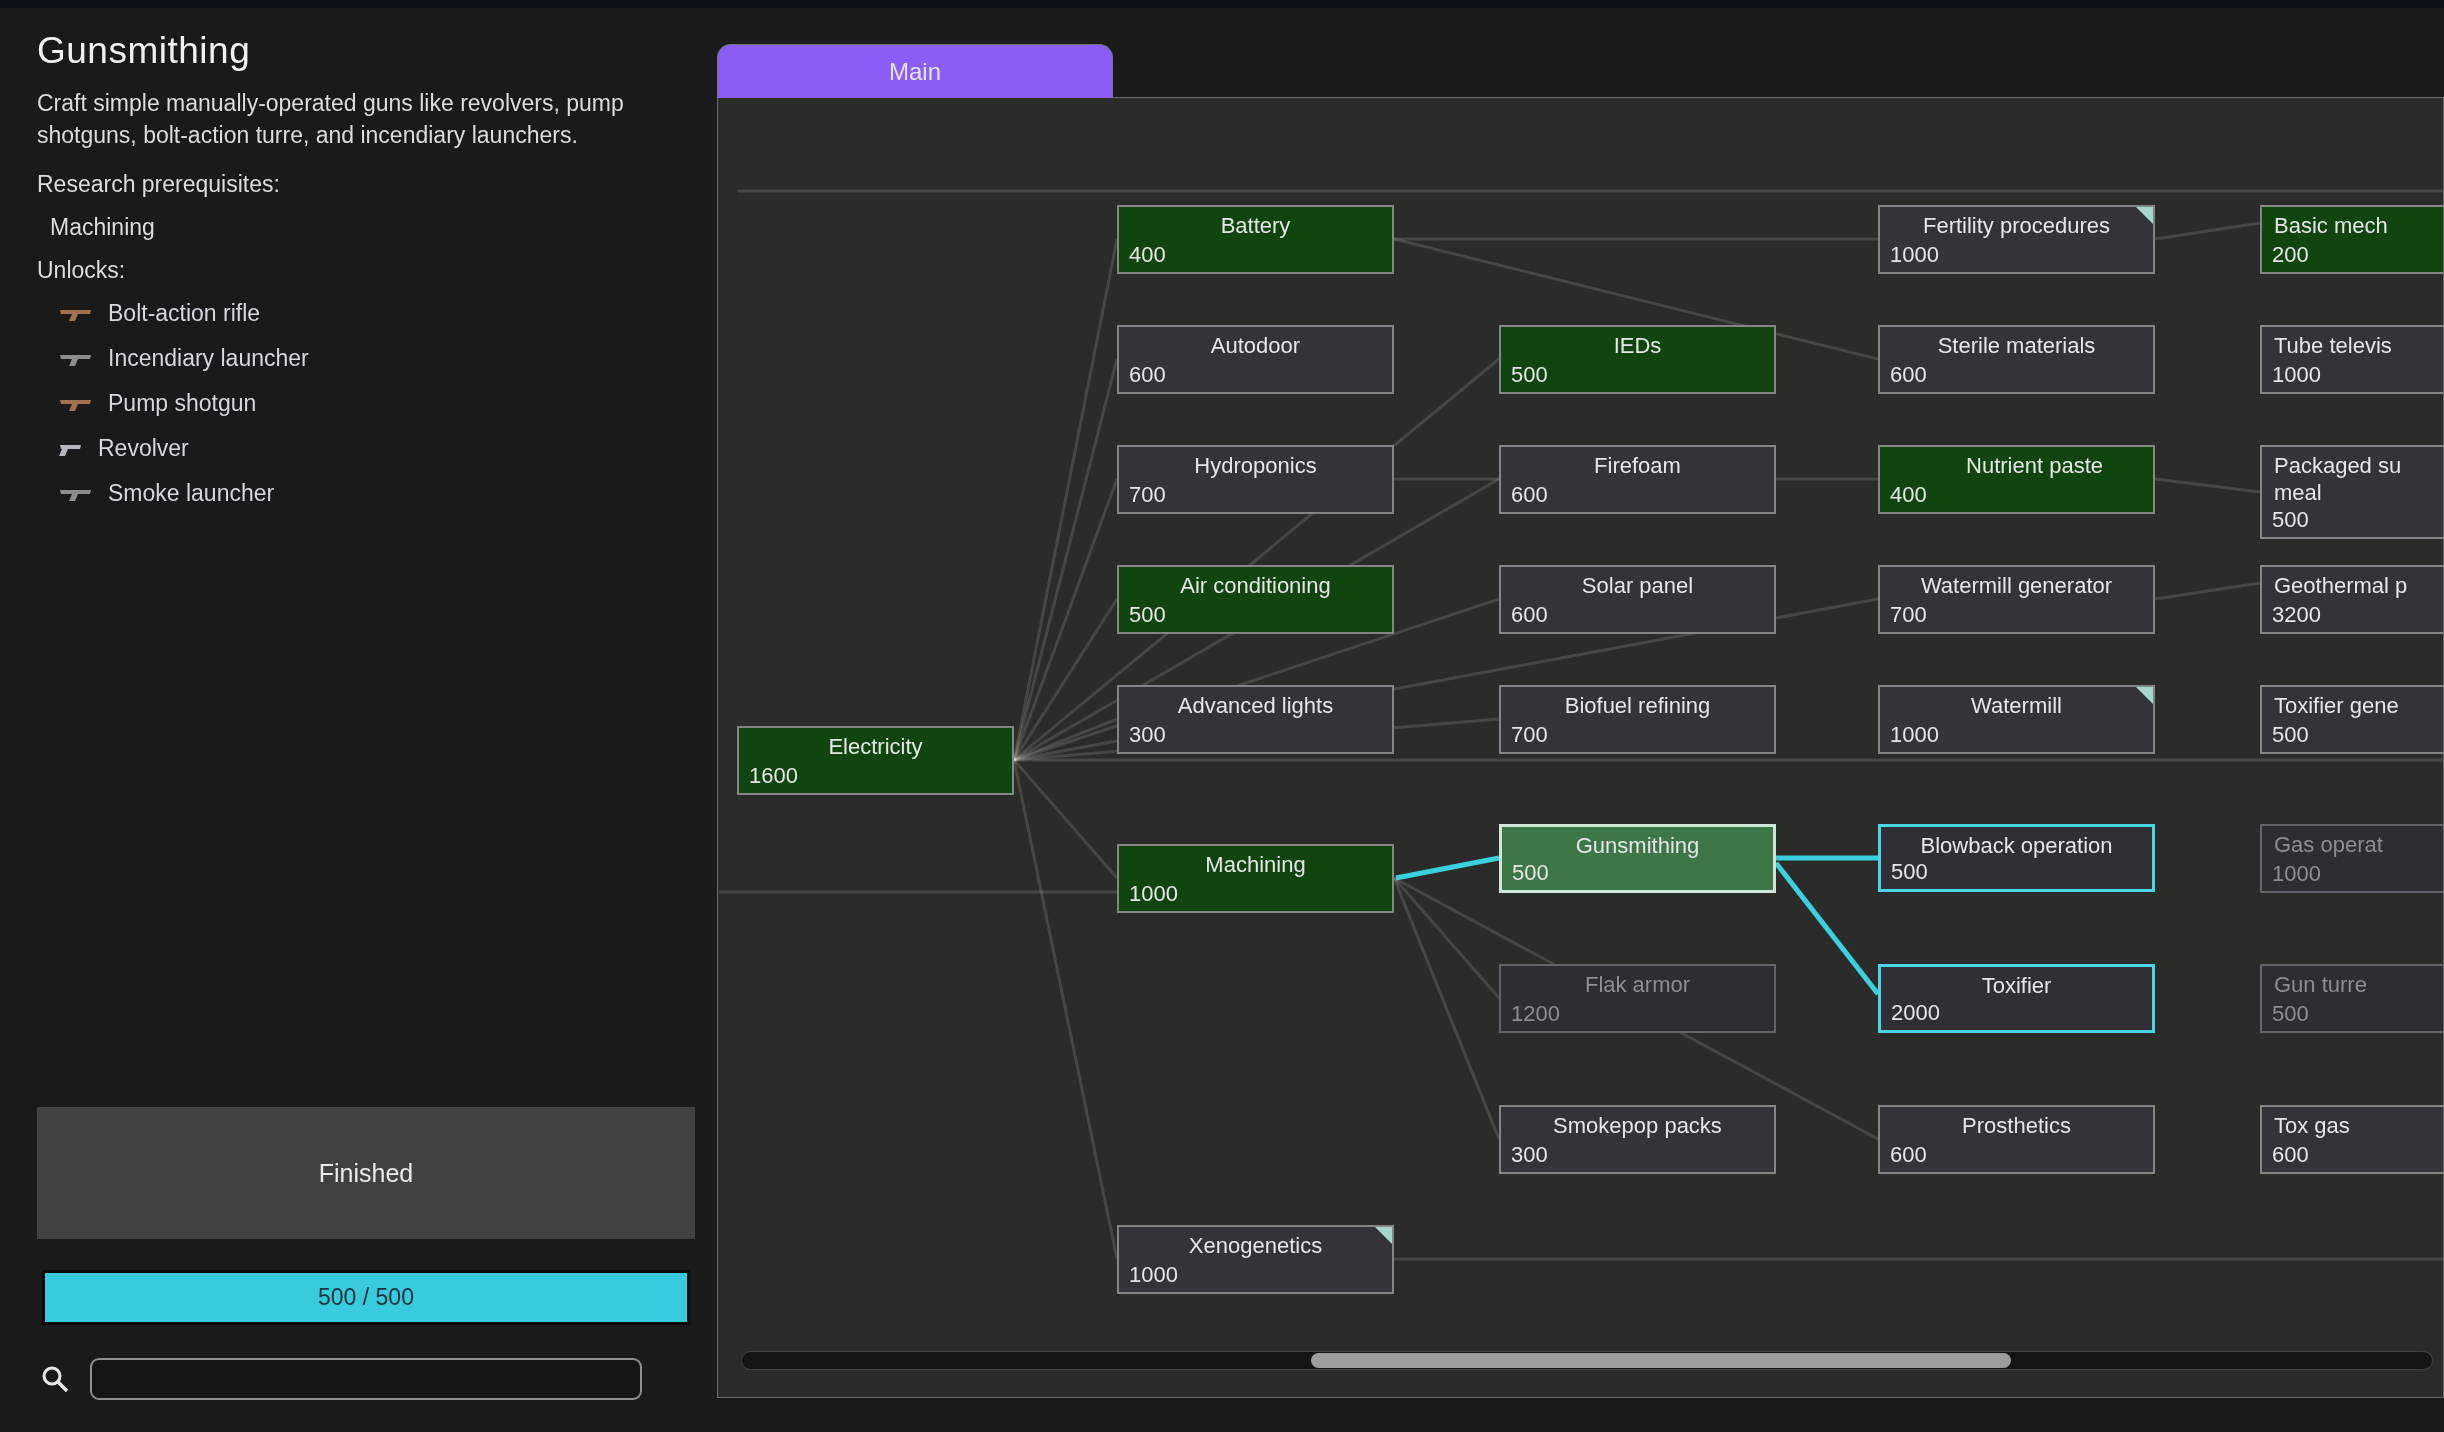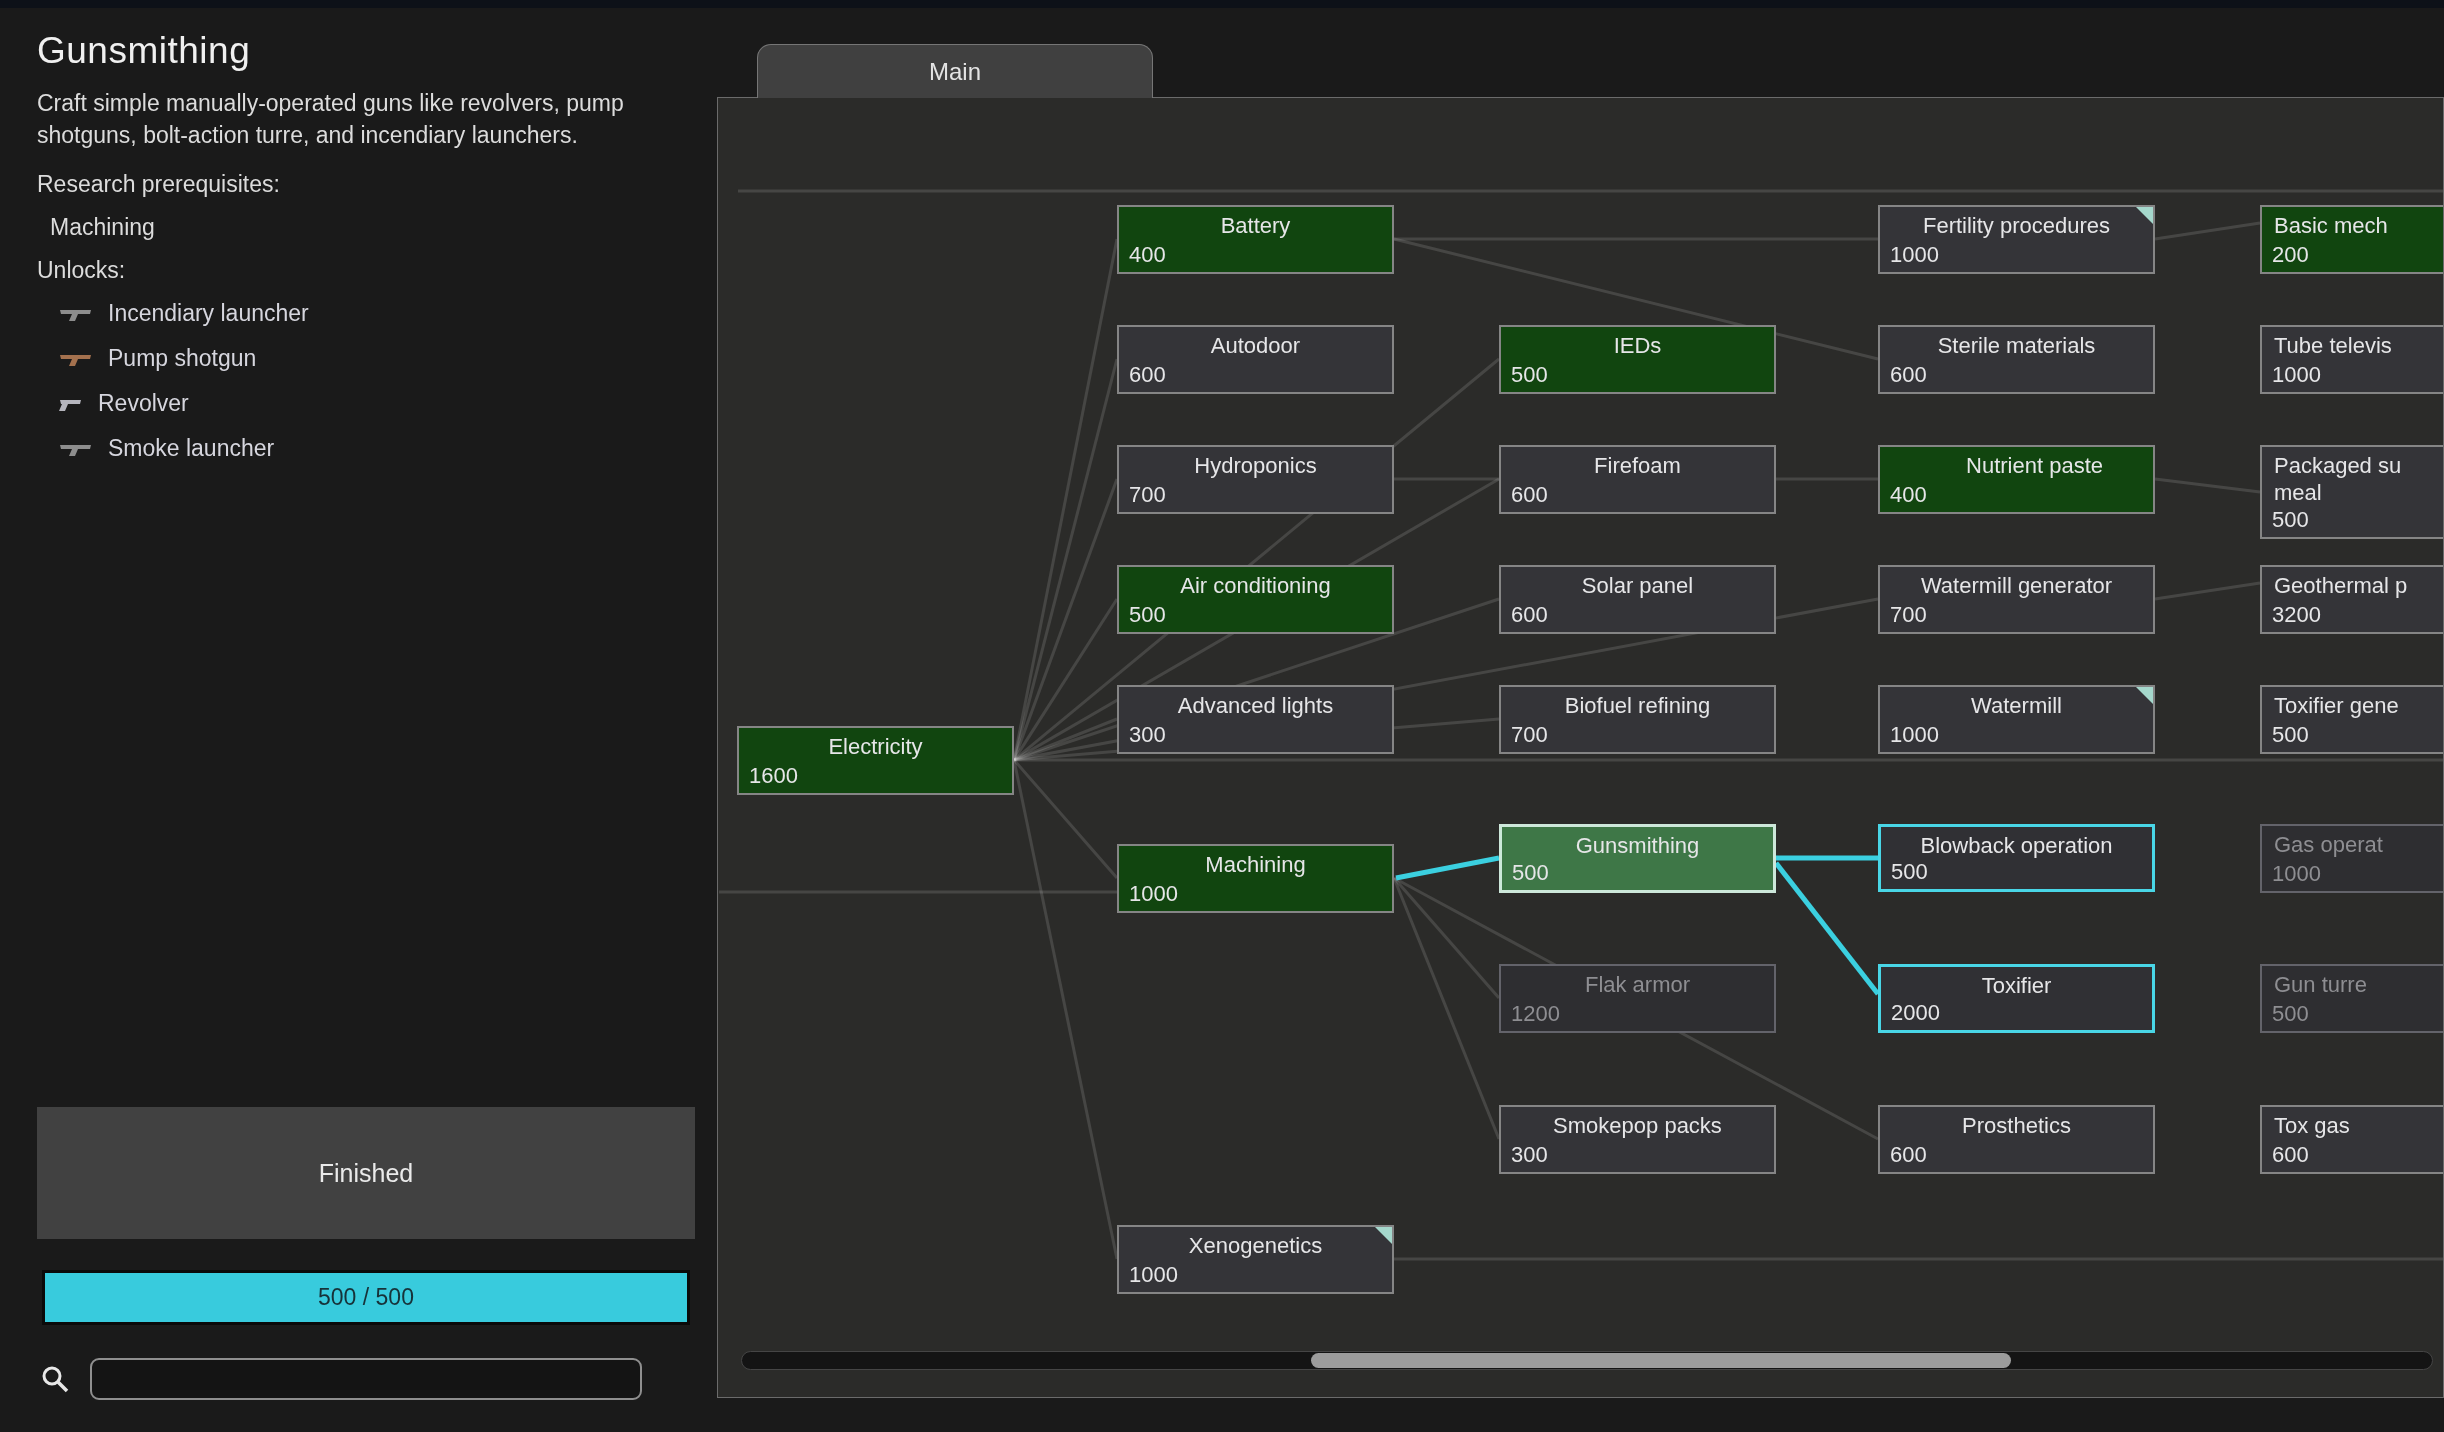--- a/index.html
+++ b/index.html
@@ -30,23 +30,23 @@
   .progress-text { font-size:23px; font-weight:500; color:#173239; }
 
   .search-row { position:absolute; left:40px; top:1350px; display:flex; align-items:center; }
   .search-icon { width:32px; height:36px; display:flex; align-items:center; }
   .search-input { margin-left:18px; width:552px; height:42px; background:#141414;
     border:2px solid #8f8f8f; border-radius:9px; color:#dddddd; font-size:22px;
     padding:0 14px; outline:none; font-family:"Liberation Sans", sans-serif; }
 
   
   .tab { position:absolute; left:717px; top:44px; width:396px; height:54px; z-index:3;
-    background:#404040; border:1px solid #767676; border-bottom:none;
+    background:#8b5cf6; border:1px solid #767676; border-bottom:none;
     border-radius:14px 14px 0 0; display:flex; align-items:center; justify-content:center;
-    font-size:24px; color:#e4e4e4;margin-left:40px; }
+    font-size:24px; color:#e4e4e4; }
   .tree-box { position:absolute; left:717px; top:97px; width:1727px; height:1301px; z-index:1;
     background:#2b2b29; border:1px solid #6b6b6b; overflow:hidden; }
   #edges { position:absolute; left:0; top:0; }
   .edge-normal { stroke:rgba(255,255,255,0.13); stroke-width:3; }
   .edge-hl { stroke-width:5; }
 
   .node { position:absolute; background:#343438; border:2px solid #858585; color:#e6e6e8;
     font-size:22px; text-align:center; }
   .node .name { margin-top:5px; line-height:27px; padding:0 6px; white-space:pre-line; }
   .node .cost { position:absolute; left:10px; bottom:5px; line-height:24px; }
@@ -68,20 +68,26 @@
 
 <div class="top-strip"></div>
 
 <aside class="sidebar">
   <h1 class="project-title">Gunsmithing</h1>
   <p class="project-desc">Craft simple manually-operated guns like revolvers, pump shotguns, bolt-action turre, and incendiary launchers.</p>
   <div class="side-label">Research prerequisites:</div>
   <div class="prereq-item">Machining</div>
   <div class="side-label">Unlocks:</div>
   <ul class="unlock-list" id="unlock-list">
+      <li>
+        <svg width="34" height="16" viewBox="0 0 34 16">
+          <path d="M1 4 h31 l-1 4 h-12 l-3 7 h-6 l3 -7 h-11 z" fill="#a4714e"></path>
+        </svg>
+        <span>Bolt-action rifle</span>
+      </li>
       <li>
         <svg width="34" height="16" viewBox="0 0 34 16">
           <path d="M1 4 h31 l-1 4 h-12 l-3 7 h-6 l3 -7 h-11 z" fill="#8d8d8d"></path>
         </svg>
         <span>Incendiary launcher</span>
       </li>
       <li>
         <svg width="34" height="16" viewBox="0 0 34 16">
           <path d="M1 4 h31 l-1 4 h-12 l-3 7 h-6 l3 -7 h-11 z" fill="#a4714e"></path>
         </svg>

